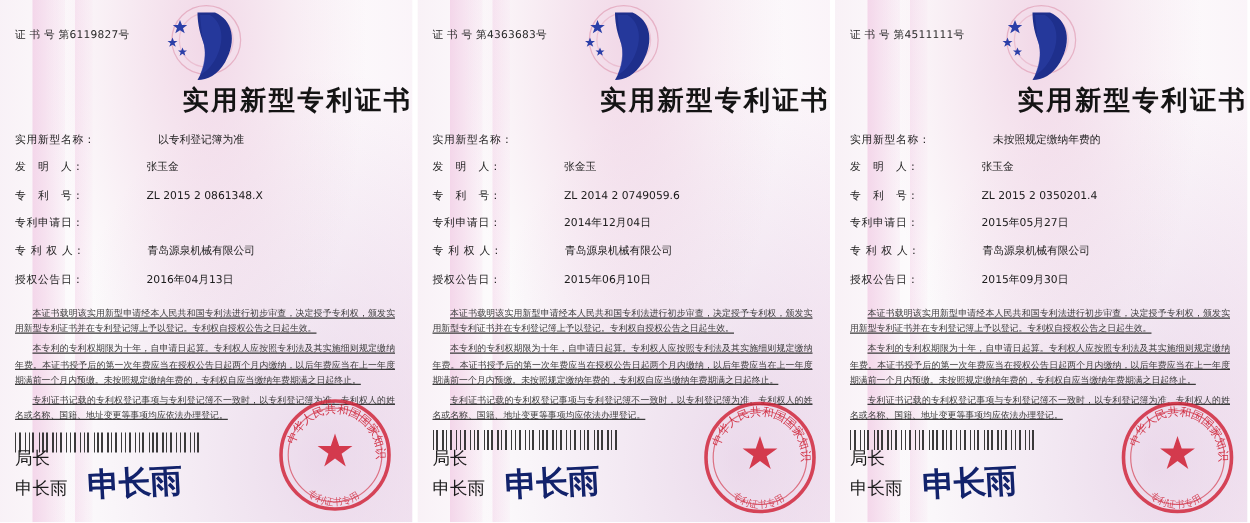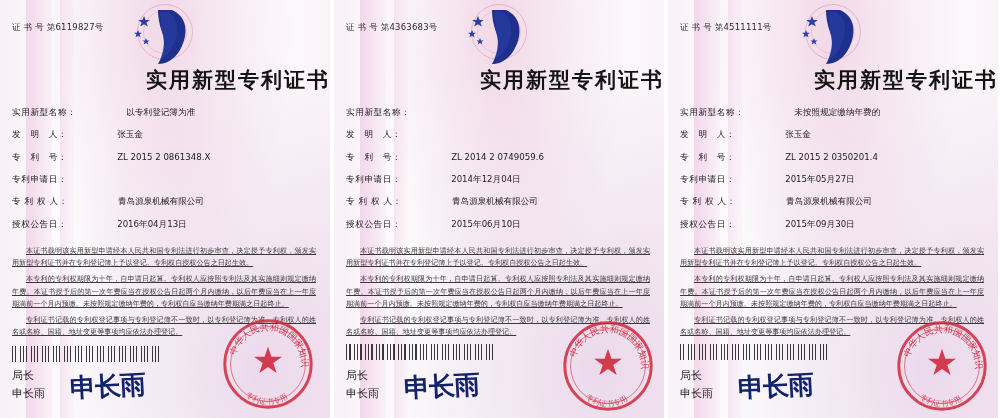--- a/index.html
+++ b/index.html
@@ -128,21 +128,21 @@
     width:150px;height:16px;
     background-image:repeating-linear-gradient(90deg,
       #1a1a1a 0 1px, transparent 1px 3px,
       #1a1a1a 3px 4.5px, transparent 4.5px 8px,
       #1a1a1a 8px 9px, transparent 9px 11px);
     opacity:.85;
   }
   .signblock{
     position:absolute;
     left:12px;bottom:14px;
-    font-size:11px;
+    font-size:14px;
     line-height:1.7;
     color:#1c1c1c;
   }
   .signature{
     position:absolute;
     left:70px;bottom:14px;
     font-family:"DejaVu Serif", serif;
     font-size:26px;
     font-weight:700;
     color:#12226b;
@@ -266,20 +266,21 @@
     </svg>
 
     <div class="title">实用新型专利证书</div>
 
     <div class="fields">
       <div class="frow">
         <span class="flabel">实用新型名称：</span>
       </div>
       <div class="frow">
         <span class="flabel">发　明　人：</span>
+        <span class="fvalue">张金玉</span>
       </div>
       <div class="frow">
         <span class="flabel">专　利　号：</span>
         <span class="fvalue">ZL 2014 2 0749059.6</span>
       </div>
       <div class="frow">
         <span class="flabel">专利申请日：</span>
         <span class="fvalue">2014年12月04日</span>
       </div>
       <div class="frow">

